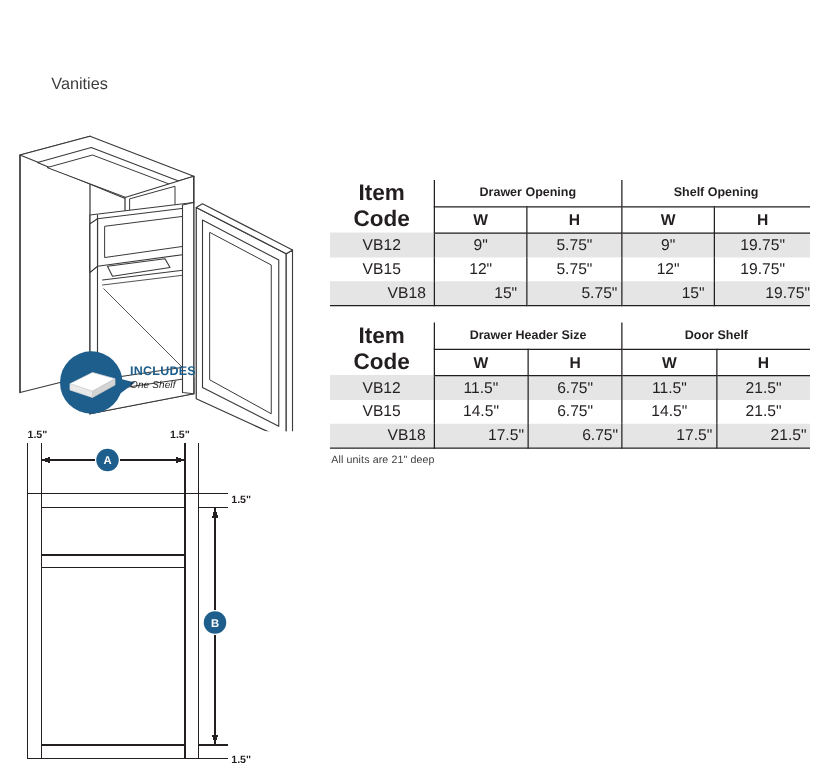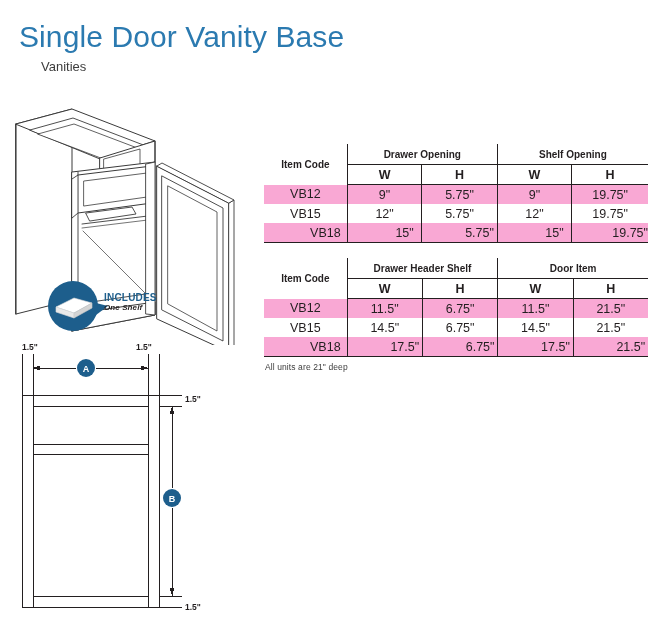--- a/index.html
+++ b/index.html
@@ -26,72 +26,71 @@
 
   
   .iso-wrap{position:absolute;left:0px;top:100px;width:250px;height:245px;}
   .iso-wrap svg{display:block;}
 
   
   .badge{position:absolute;left:48px;top:280px;width:140px;height:50px;}
   .badge svg{display:block;position:absolute;left:0;top:0;}
   .badge-text{position:absolute;left:56px;top:13px;line-height:1.05;}
   .badge-includes{font-size:10px;font-weight:bold;color:#1d5e8c;letter-spacing:0.2px;}
-  .badge-shelf{font-size:8px;font-weight:bold;font-style:italic;color:#231f20;letter-spacing:0.1px;}
+  .badge-shelf{font-size:8px;font-weight:normal;font-style:italic;color:#231f20;letter-spacing:0.1px;}
 
   
   .elev{position:absolute;left:0px;top:340px;width:250px;height:287px;}
   .elev svg{display:block;}
 
   
   .tbl{position:absolute;border-collapse:collapse;font-size:12px;}
   #table1{left:264px;top:144px;width:384px;}
   #table2{left:264px;top:258px;width:384px;}
   .tbl th,.tbl td{
     padding:0;margin:0;text-align:center;vertical-align:middle;
     color:#231f20;font-weight:normal;
   }
   .tbl .grp-hd{
     font-weight:bold;font-size:10px;height:20px;
     border-bottom:1.3px solid #231f20;
   }
   .tbl .itemcode-hd{
-    font-weight:bold;font-size:10px;
+    font-weight:bold;font-size:18px;
     border-right:1.3px solid #231f20;
     border-bottom:none;
   }
   .tbl .sub-hd{
     font-weight:bold;font-size:12.5px;height:19px;
     border-bottom:1.3px solid #231f20;
   }
   .tbl td.code{
     border-right:1.3px solid #231f20;
     font-size:12.5px;height:19px;
   }
   .tbl td.val{
     border-right:1.3px solid #231f20;
     font-size:12.5px;height:19px;
   }
   .tbl td.val.last{border-right:none;}
-  .tbl tr.shaded td{background:#f9a8d4;}
+  .tbl tr.shaded td{background:#e5e5e5;}
   .tbl tr.lastrow td{border-bottom:1.3px solid #231f20;padding-left:40px;}
   .vdiv{border-right:1.3px solid #231f20;}
   .note{
     position:absolute;left:265px;top:362px;
     font-size:8.5px;color:#3d3d3d;letter-spacing:0.1px;
   }
   .dim-label{font-family:"Liberation Sans",sans-serif;font-size:8.5px;font-weight:bold;fill:#231f20;}
   .circ-letter{font-family:"Liberation Sans",sans-serif;font-size:9px;font-weight:bold;fill:#ffffff;}
 </style>
 </head>
 <body>
 
 <div class="page">
 
-  <div class="title">Single Door Vanity Base</div>
   <div class="subtitle">Vanities</div>
 
   <div class="iso-wrap">
     <svg width="250" height="245" viewBox="0 0 250 245" fill="none" stroke="#3a3a3a" stroke-width="1" stroke-linejoin="round" stroke-linecap="round">
 
       <polygon points="16,24 72,9 72,200 16,214" fill="#ffffff" stroke="#3a3a3a" stroke-width="1"></polygon>
 
       <polygon points="16,24 72,9 155,41 100,58" fill="#ffffff" stroke="#3a3a3a" stroke-width="1"></polygon>
 
       <polygon points="30,30 73,18 146,46 103,60" fill="#ffffff" stroke="#3a3a3a" stroke-width="0.9"></polygon>
@@ -246,22 +245,22 @@
         <td class="val">15"</td>
         <td class="val last">19.75"</td>
       </tr>
     </tbody>
   </table>
 
   <table class="tbl" id="table2">
     <thead>
       <tr>
         <th class="itemcode-hd" rowspan="2" style="width:84px">Item Code</th>
-        <th class="grp-hd vdiv" colspan="2" style="width:150px">Drawer Header Shelf</th>
-        <th class="grp-hd" colspan="2" style="width:150px">Door Item</th>
+        <th class="grp-hd vdiv" colspan="2" style="width:150px">Drawer Header Size</th>
+        <th class="grp-hd" colspan="2" style="width:150px">Door Shelf</th>
       </tr>
       <tr>
         <th class="sub-hd vdiv" style="width:75px">W</th>
         <th class="sub-hd vdiv" style="width:75px">H</th>
         <th class="sub-hd vdiv" style="width:75px">W</th>
         <th class="sub-hd" style="width:75px">H</th>
       </tr>
     </thead>
     <tbody>
       <tr class="shaded">

